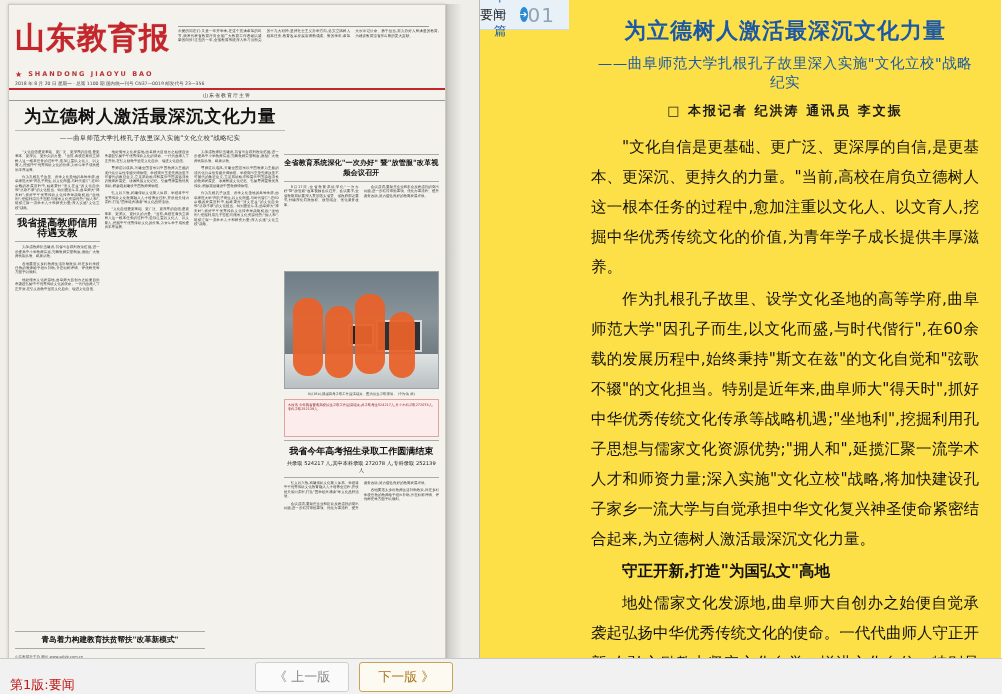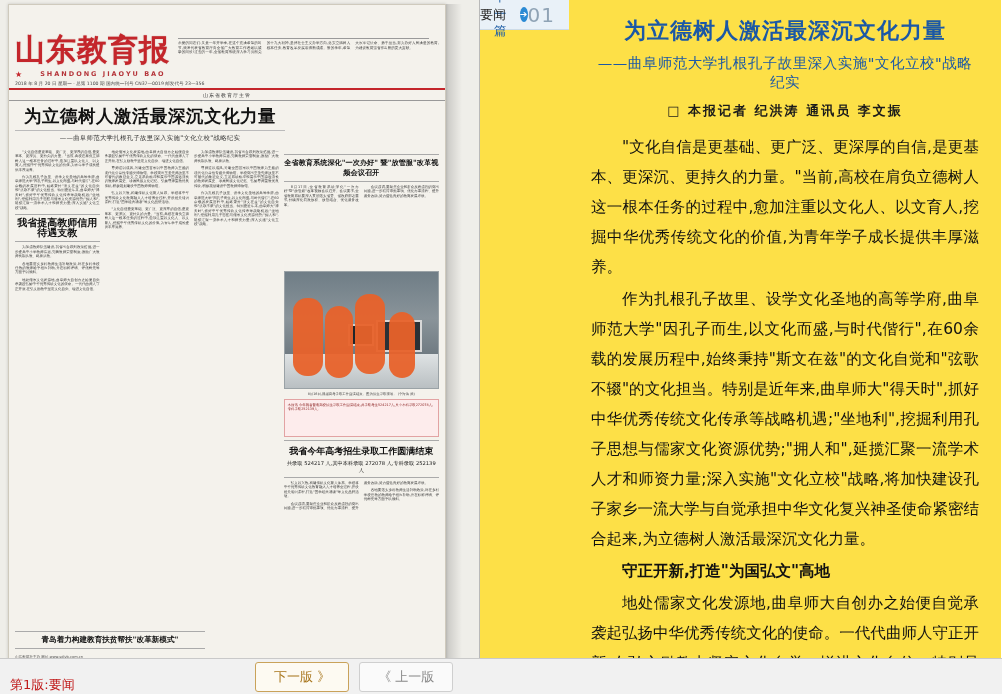--- a/index.html
+++ b/index.html
@@ -40,21 +40,21 @@
     width: 16px; height: 660px;
     background: linear-gradient(to right, rgba(0,0,0,.16), rgba(0,0,0,0));
   }
 
   
   .masthead {
     position: relative;
     height: 62px;
     padding: 4px 6px 0 6px;
     display: flex;
-    align-items: flex-end;
+    align-items: center;
   }
   .masthead-title {
     font-family: "DejaVu Serif", "Liberation Serif", serif;
     font-weight: bold;
     font-size: 30px;
     color: #c4262b;
     letter-spacing: 1px;
     line-height: 34px;
     white-space: nowrap;
     text-shadow: 0 0 1px rgba(150,20,20,.5);
@@ -93,21 +93,20 @@
     display: flex;
     align-items: center;
     gap: 6px;
     height: 14px;
   }
   .mast-pinyin {
     font-size: 6.5px;
     color: #b5353a;
     letter-spacing: 2px;
     font-weight: bold;
-    margin-left: 12px;
   }
   .mast-star { color: #c4262b; font-size: 8px; }
   .mast-meta {
     padding: 0 6px;
     font-size: 4.6px;
     color: #444;
     display: flex;
     justify-content: space-between;
     border-bottom: 2px solid #c4262b;
     padding-bottom: 2px;
@@ -494,18 +493,18 @@
       <p class="art-p">作为扎根孔子故里、设学文化圣地的高等学府,曲阜师范大学"因孔子而生,以文化而盛,与时代偕行",在60余载的发展历程中,始终秉持"斯文在兹"的文化自觉和"弦歌不辍"的文化担当。特别是近年来,曲阜师大"得天时",抓好中华优秀传统文化传承等战略机遇;"坐地利",挖掘利用孔子思想与儒家文化资源优势;"拥人和",延揽汇聚一流学术人才和师资力量;深入实施"文化立校"战略,将加快建设孔子家乡一流大学与自觉承担中华文化复兴神圣使命紧密结合起来,为立德树人激活最深沉文化力量。</p>
       <p class="art-h">守正开新,打造"为国弘文"高地</p>
       <p class="art-p">地处儒家文化发源地,曲阜师大自创办之始便自觉承袭起弘扬中华优秀传统文化的使命。一代代曲师人守正开新,在弘文励教中坚定文化自觉、增进文化自信。特别是近年来,学校主动对接国家和区域文化战略,充分发挥在儒学研究、教师教育等方面的办学优势,开启了一系列创新性、引领性的文化工程,着力依托发源地打造"为国弘文"高地。</p>
       <p class="art-p">尊师道以成风,筹建全国首家以中国教师为主题的现代化公益性专题类博物馆。学校突出至圣先师故里不可替代的象征意义,立足系统梳理和展示中国源远流长的教师发展史、珍藏民族文化记忆、弘扬尊师重教优良传统,积极规划建设中国教师博物馆。今年4月,故宫博物院院长单霁翔、</p>
     </div>
   </div>
 
   <div class="bottombar">
     <div class="bb-label">第1版:要闻</div>
     <div class="bb-buttons">
+      <div class="btn prev">《 上一版</div>
       <div class="btn next">下一版 》</div>
-      <div class="btn prev">《 上一版</div>
     </div>
   </div>
 
 </div>
 
 </body></html>

